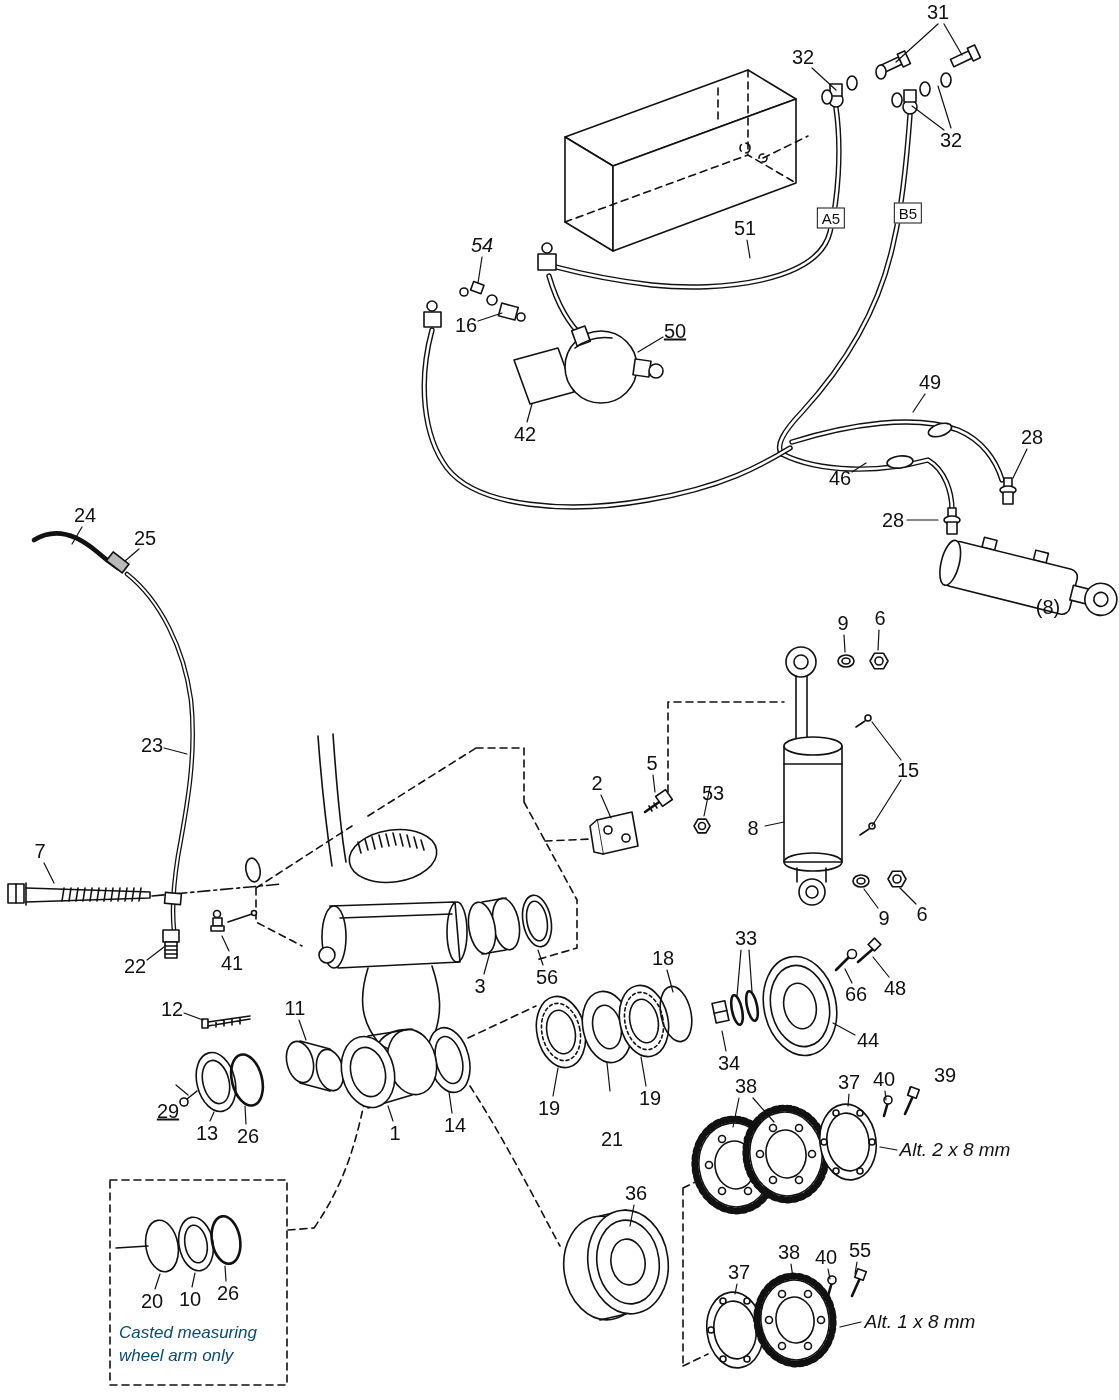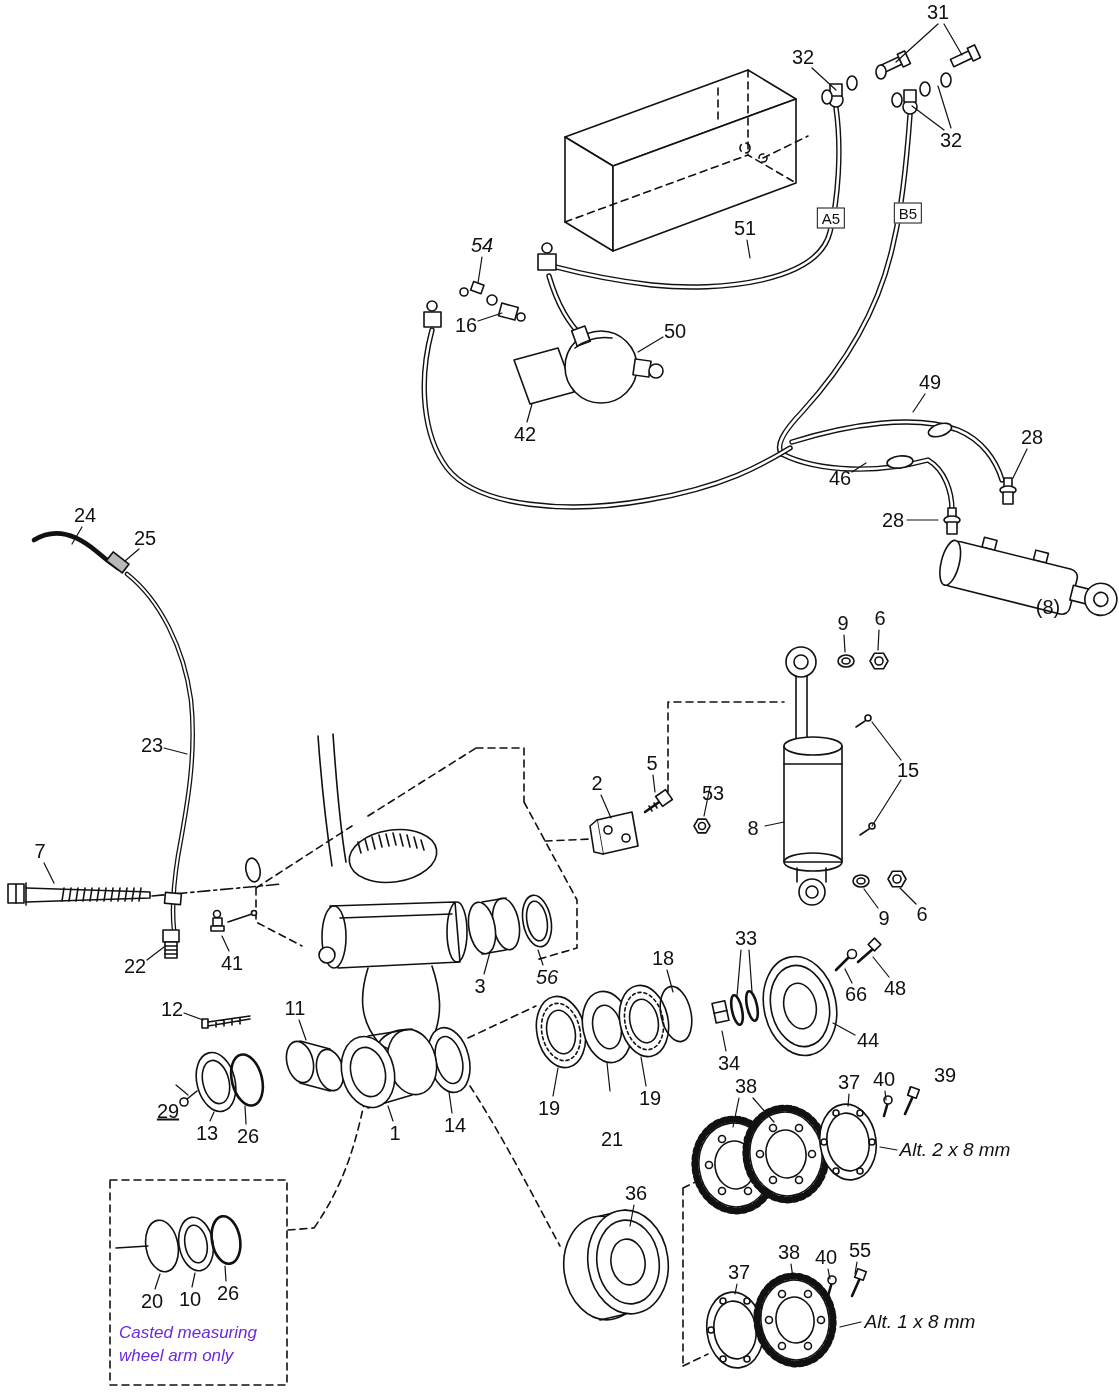--- a/index.html
+++ b/index.html
@@ -17,21 +17,21 @@
   .hw{stroke:#fff;stroke-width:2.6;}
   .cz{stroke-width:4.6;}
   .cw{stroke:#fff;stroke-width:2;}
   .teeth{stroke-width:7;stroke-dasharray:3 4;}
   .leader{stroke:#111;stroke-width:1.2;}
   #label-layer{position:absolute;inset:0;pointer-events:none;}
   .callout{position:absolute;transform:translate(-50%,-50%);font-size:20px;color:#111;white-space:nowrap;}
   .callout.boxed{font-size:15px;border:1.6px solid #111;background:#fff;padding:0 4px;line-height:19px;}
   .callout.italic{font-style:italic;font-size:19px;}
   .note-text{position:absolute;left:119px;top:1322px;width:165px;font-style:italic;font-size:17px;
-             color:#6d28d9;line-height:1.35;}
+             color:#0c4a6e;line-height:1.35;}
 </style>
 </head>
 <body>
 
 <div id="stage">
 <svg width="1119" height="1400" viewBox="0 0 1119 1400">
 
   <g>
     <path class="d" d="M256,888 L352,826 M368,816 L476,748 M476,748 L524,748 L524,802 M524,802 L577,900 L577,948 L536,960 M256,888 L256,922 L302,946"></path>
     <path d="M318,736 C322,792 327,832 332,866"></path>
@@ -486,42 +486,42 @@
     <div>wheel arm only</div>
   </div>
 <div class="callout" style="left: 938px; top: 12px;">31</div>
       <div class="callout" style="left: 803px; top: 57px;">32</div>
       <div class="callout" style="left: 951px; top: 140px;">32</div>
       <div class="callout" style="left: 482px; top: 245px; font-style: italic;">54</div>
       <div class="callout" style="left: 466px; top: 325px;">16</div>
       <div class="callout" style="left: 745px; top: 228px;">51</div>
       <div class="callout boxed" style="left: 831px; top: 218px;">A5</div>
       <div class="callout boxed" style="left: 908px; top: 213px;">B5</div>
-      <div class="callout" style="left: 675px; top: 331px;">50</div>
+      <div class="callout" style="left: 675px; top: 331px; text-decoration: underline;">50</div>
       <div class="callout" style="left: 525px; top: 434px;">42</div>
       <div class="callout" style="left: 930px; top: 382px;">49</div>
       <div class="callout" style="left: 840px; top: 478px;">46</div>
       <div class="callout" style="left: 1032px; top: 437px;">28</div>
       <div class="callout" style="left: 893px; top: 520px;">28</div>
       <div class="callout" style="left: 1048px; top: 607px;">(8)</div>
       <div class="callout" style="left: 85px; top: 515px;">24</div>
       <div class="callout" style="left: 145px; top: 538px;">25</div>
       <div class="callout" style="left: 152px; top: 745px;">23</div>
       <div class="callout" style="left: 843px; top: 623px;">9</div>
       <div class="callout" style="left: 880px; top: 618px;">6</div>
       <div class="callout" style="left: 908px; top: 770px;">15</div>
       <div class="callout" style="left: 40px; top: 851px;">7</div>
       <div class="callout" style="left: 597px; top: 783px;">2</div>
       <div class="callout" style="left: 652px; top: 763px;">5</div>
       <div class="callout" style="left: 713px; top: 793px;">53</div>
       <div class="callout" style="left: 753px; top: 828px;">8</div>
       <div class="callout" style="left: 135px; top: 966px;">22</div>
       <div class="callout" style="left: 232px; top: 963px;">41</div>
       <div class="callout" style="left: 480px; top: 986px;">3</div>
-      <div class="callout" style="left: 547px; top: 977px; font-style: italic;">56</div>
+      <div class="callout" style="left: 547px; top: 977px;">56</div>
       <div class="callout" style="left: 663px; top: 958px;">18</div>
       <div class="callout" style="left: 746px; top: 938px;">33</div>
       <div class="callout" style="left: 856px; top: 994px;">66</div>
       <div class="callout" style="left: 895px; top: 988px;">48</div>
       <div class="callout" style="left: 868px; top: 1040px;">44</div>
       <div class="callout" style="left: 729px; top: 1063px;">34</div>
       <div class="callout" style="left: 172px; top: 1009px;">12</div>
       <div class="callout" style="left: 295px; top: 1008px;">11</div>
       <div class="callout" style="left: 168px; top: 1111px; text-decoration: underline;">29</div>
       <div class="callout" style="left: 207px; top: 1133px;">13</div>

